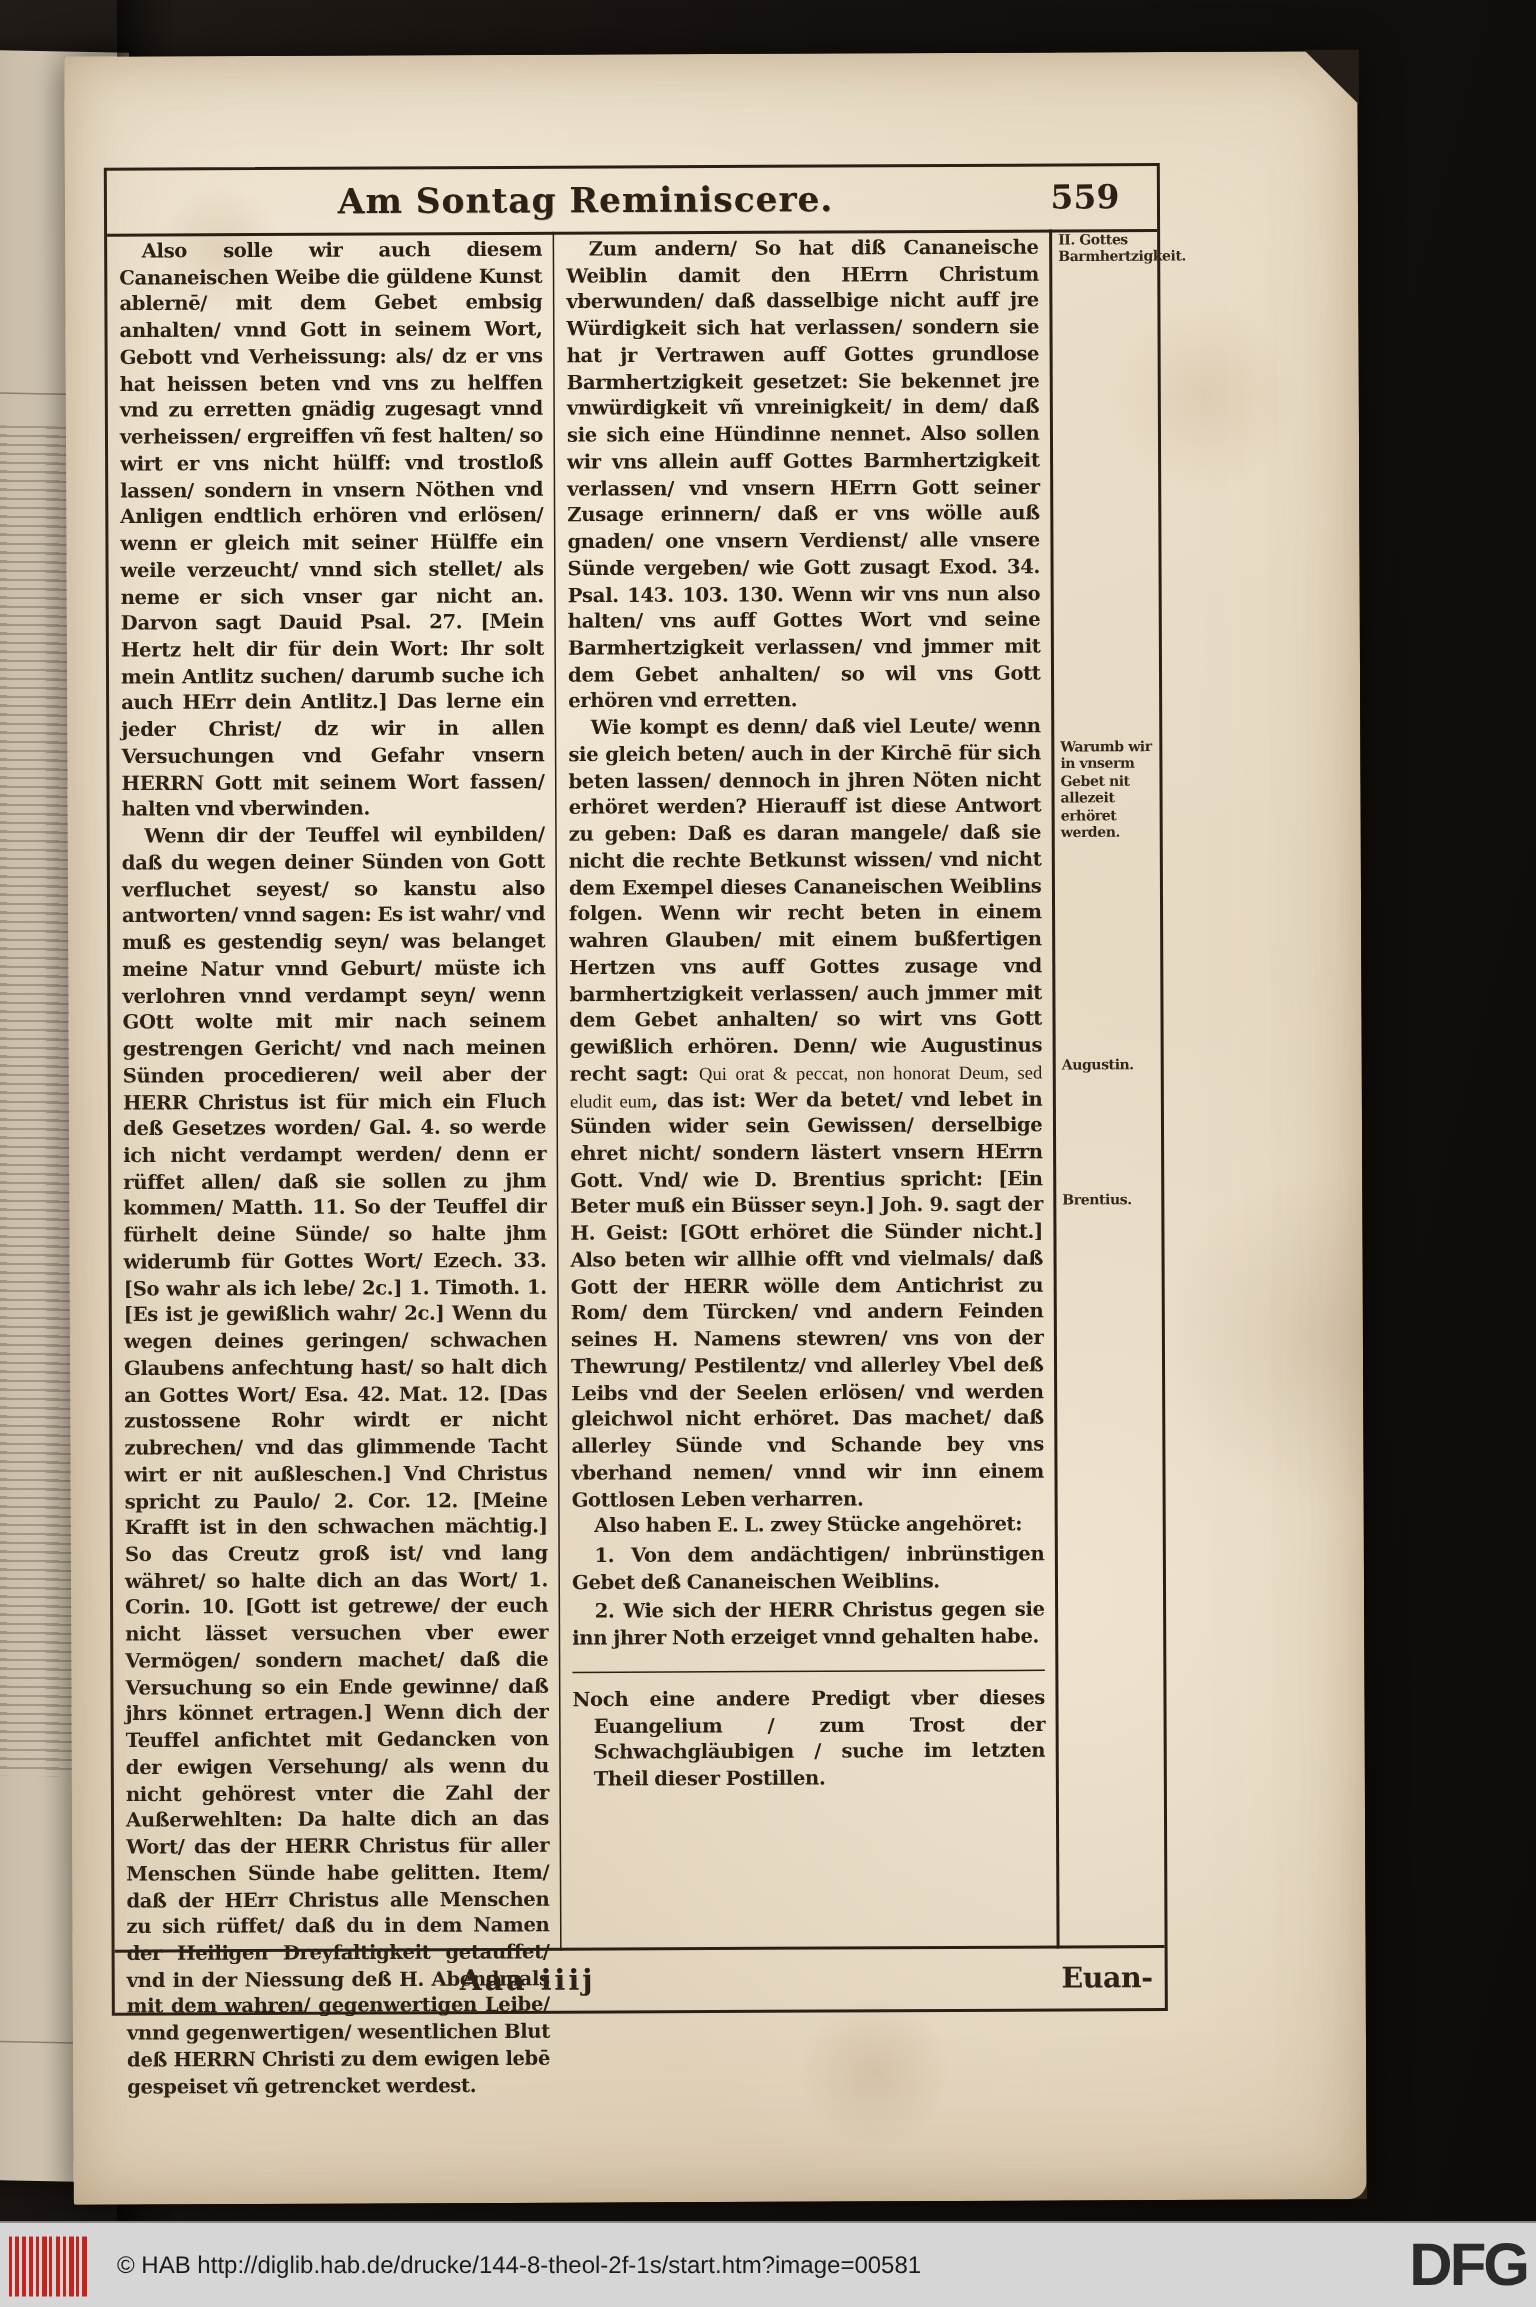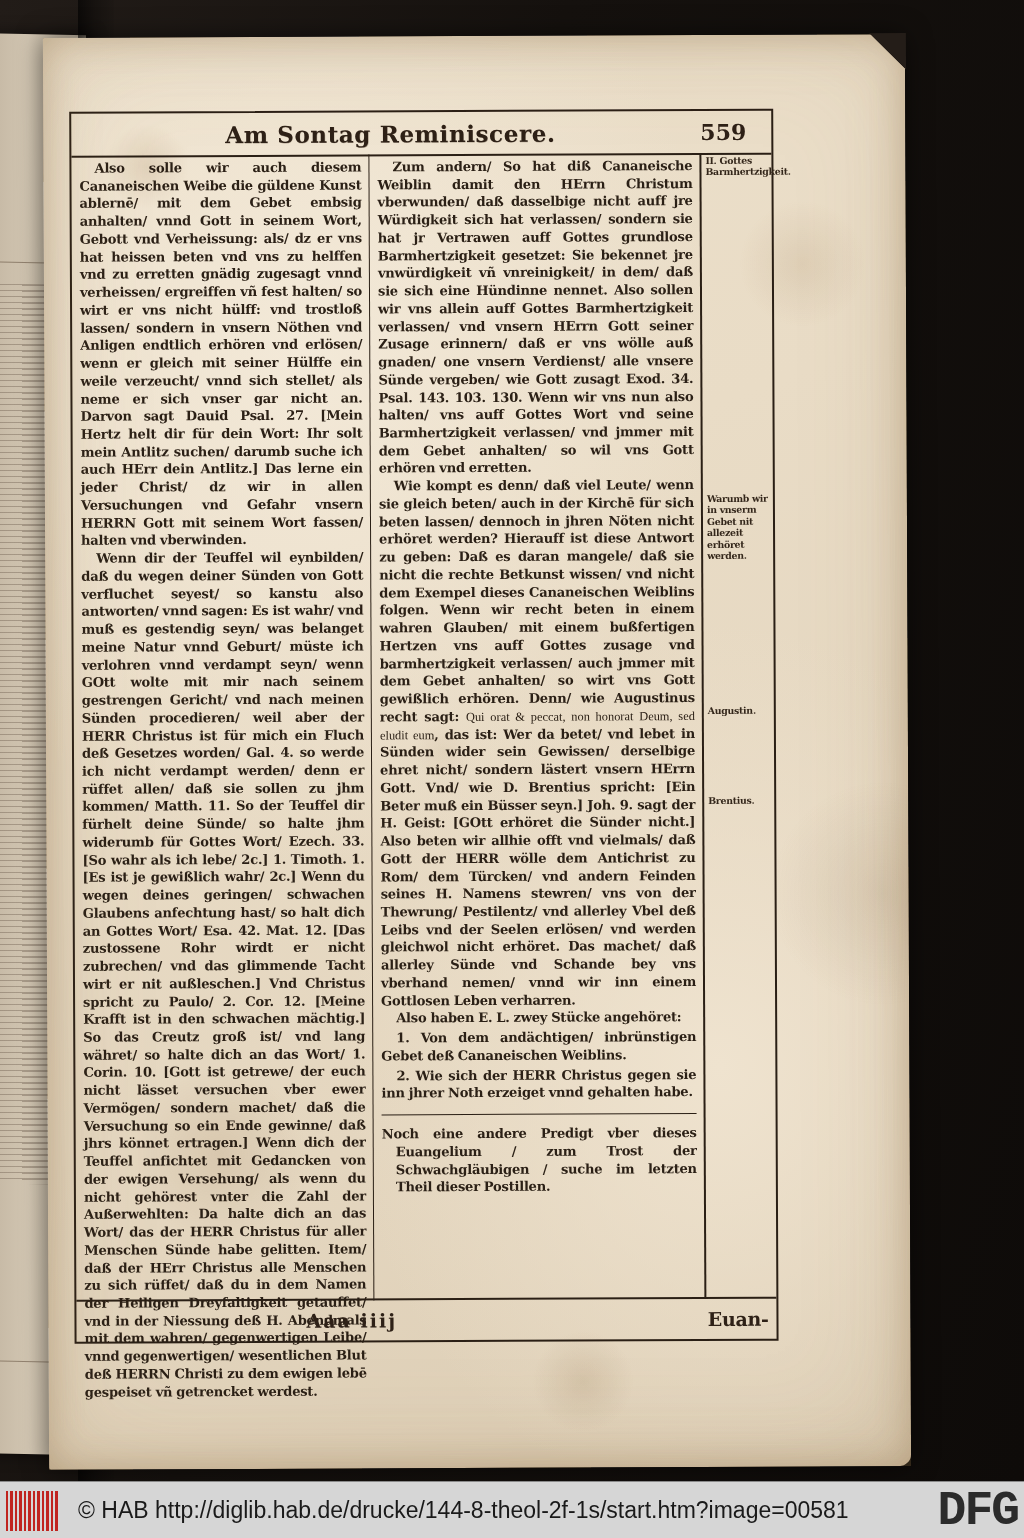--- a/index.html
+++ b/index.html
@@ -272,30 +272,30 @@
       to right,
       #c0241f 0px, #c0241f 2px,
       #d6d6d6 2px, #d6d6d6 4px,
       #c0241f 4px, #c0241f 7px,
       #d6d6d6 7px, #d6d6d6 9px);
     flex: 0 0 auto;
   }
   .credit {
     flex: 1;
     font-family: "Liberation Sans", sans-serif;
-    font-size: 23px;
+    font-size: 16px;
     color: #1a1a1a;
     padding-left: 18px;
     white-space: nowrap;
     overflow: hidden;
   }
   .dfg {
-    font-family: Liberation Mono, monospace;
-    font-weight: 700;
-    font-size: 48px;
+    font-family: Liberation Sans, sans-serif;
+    font-weight: 700;
+    font-size: 40px;
     letter-spacing: -2px;
     color: #2b2b2b;
     padding-right: 6px;
     flex: 0 0 auto;
   }
 </style>
 </head>
 <body>
 
 <div id="scan">

